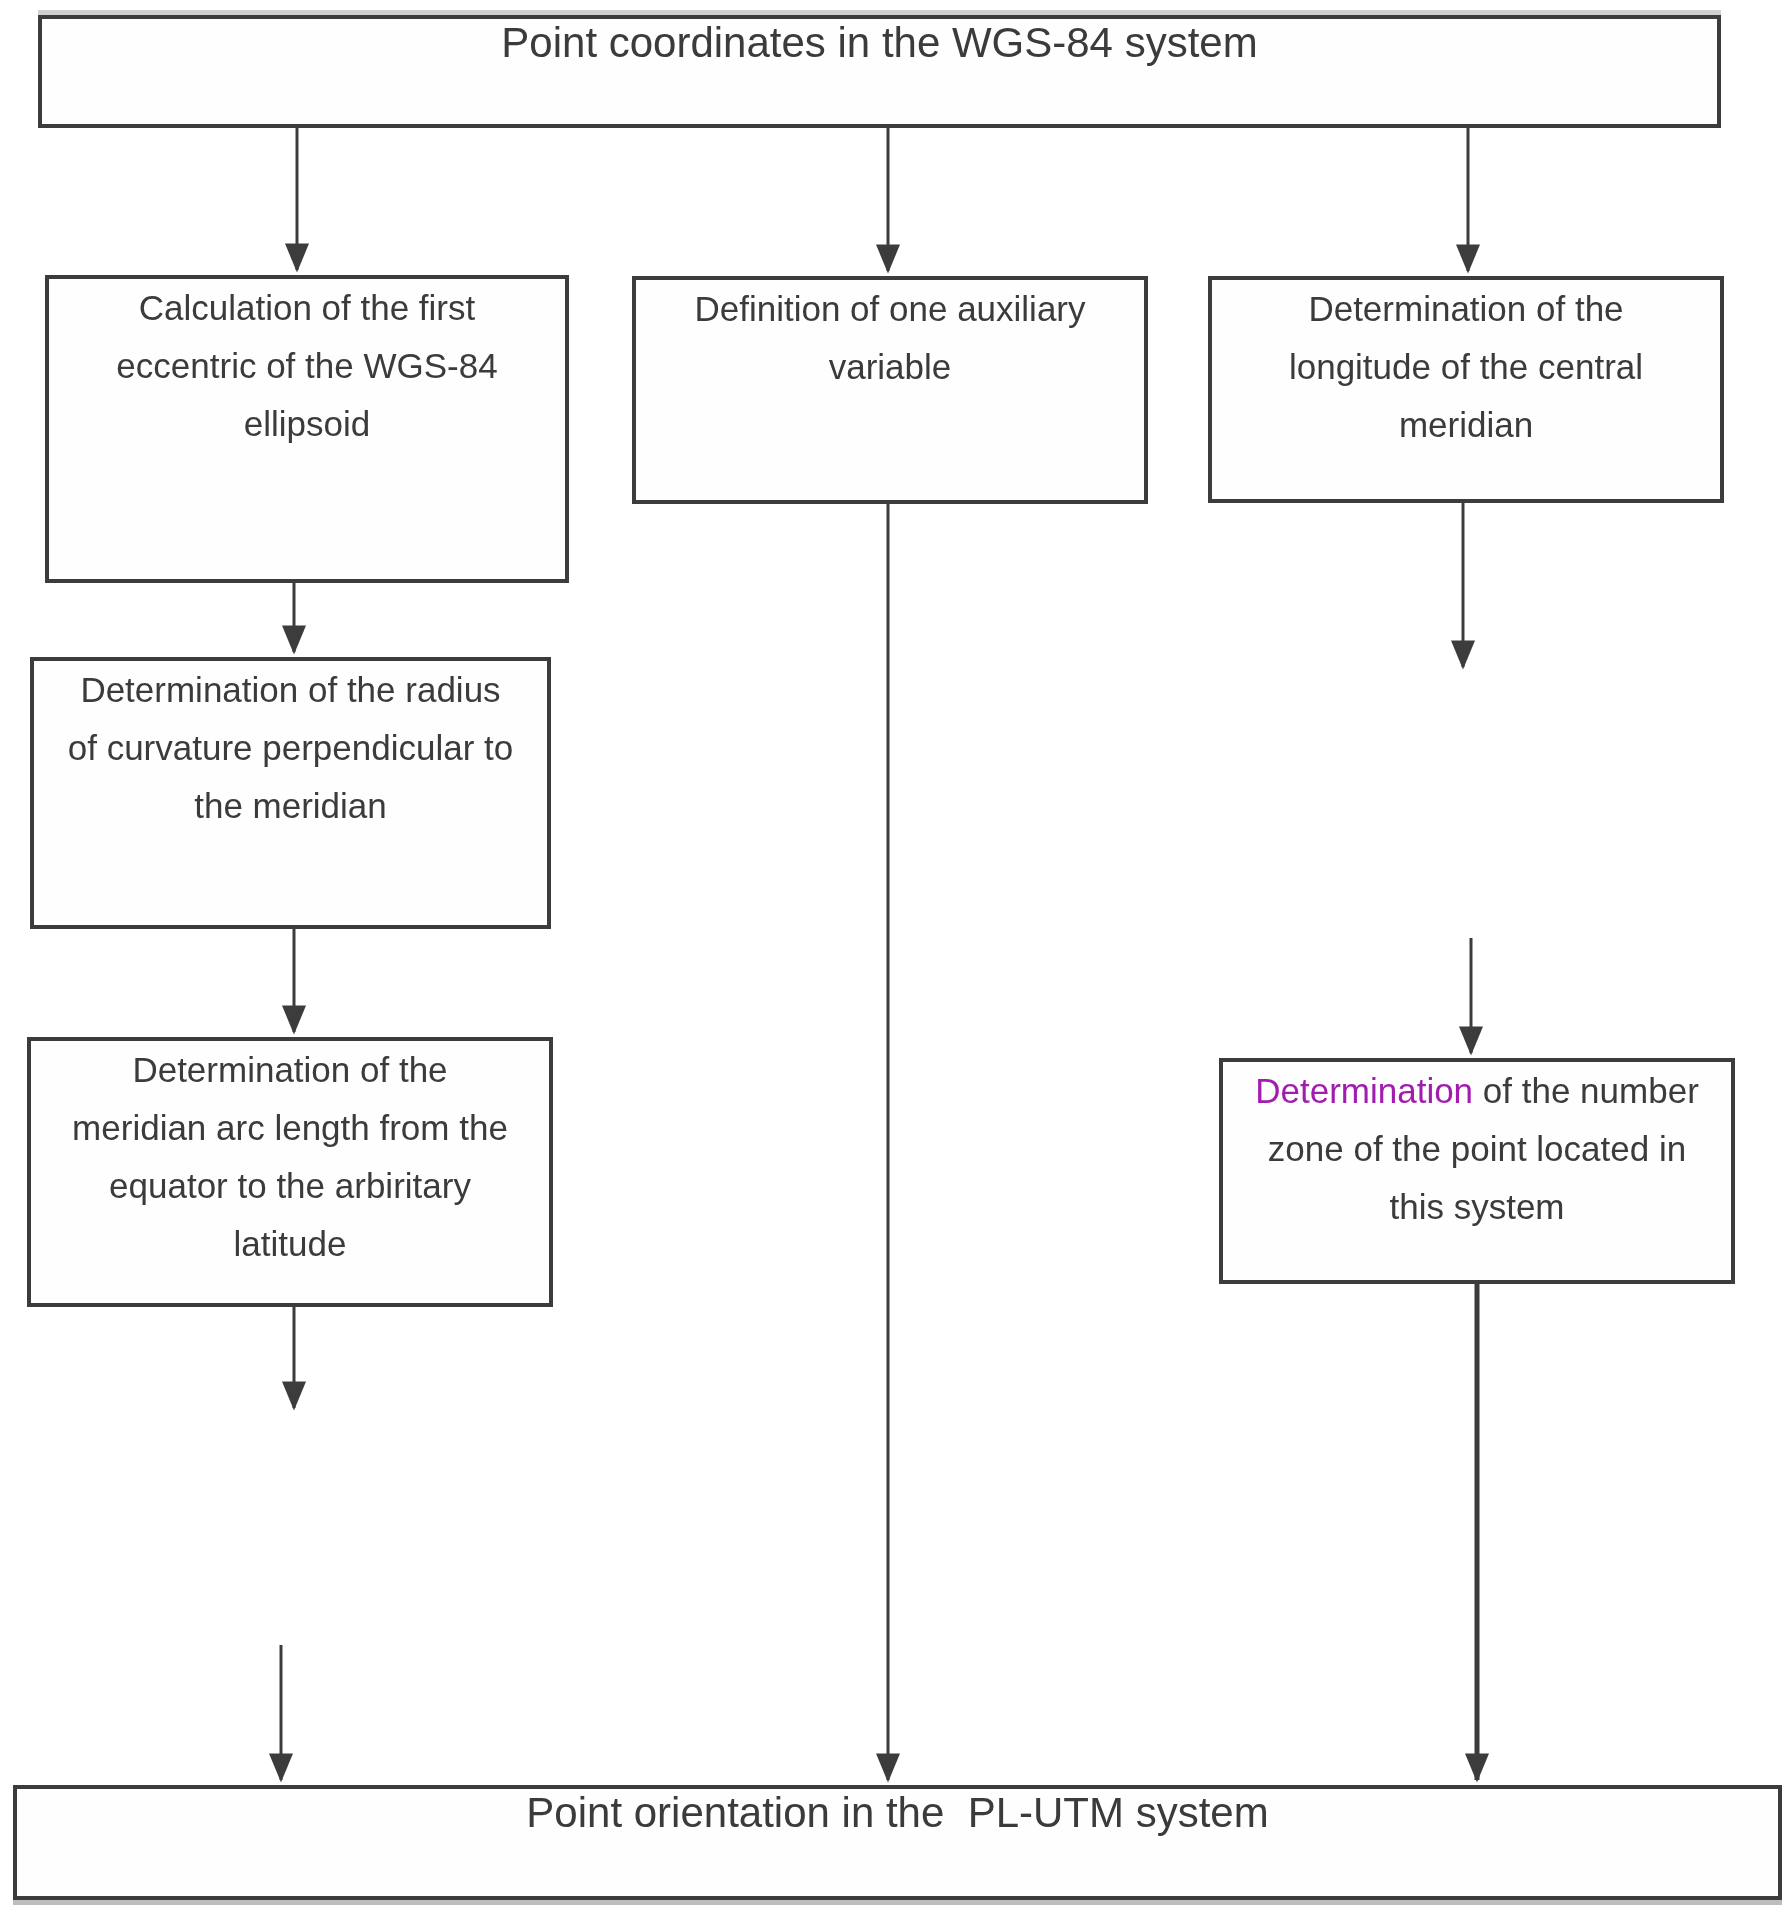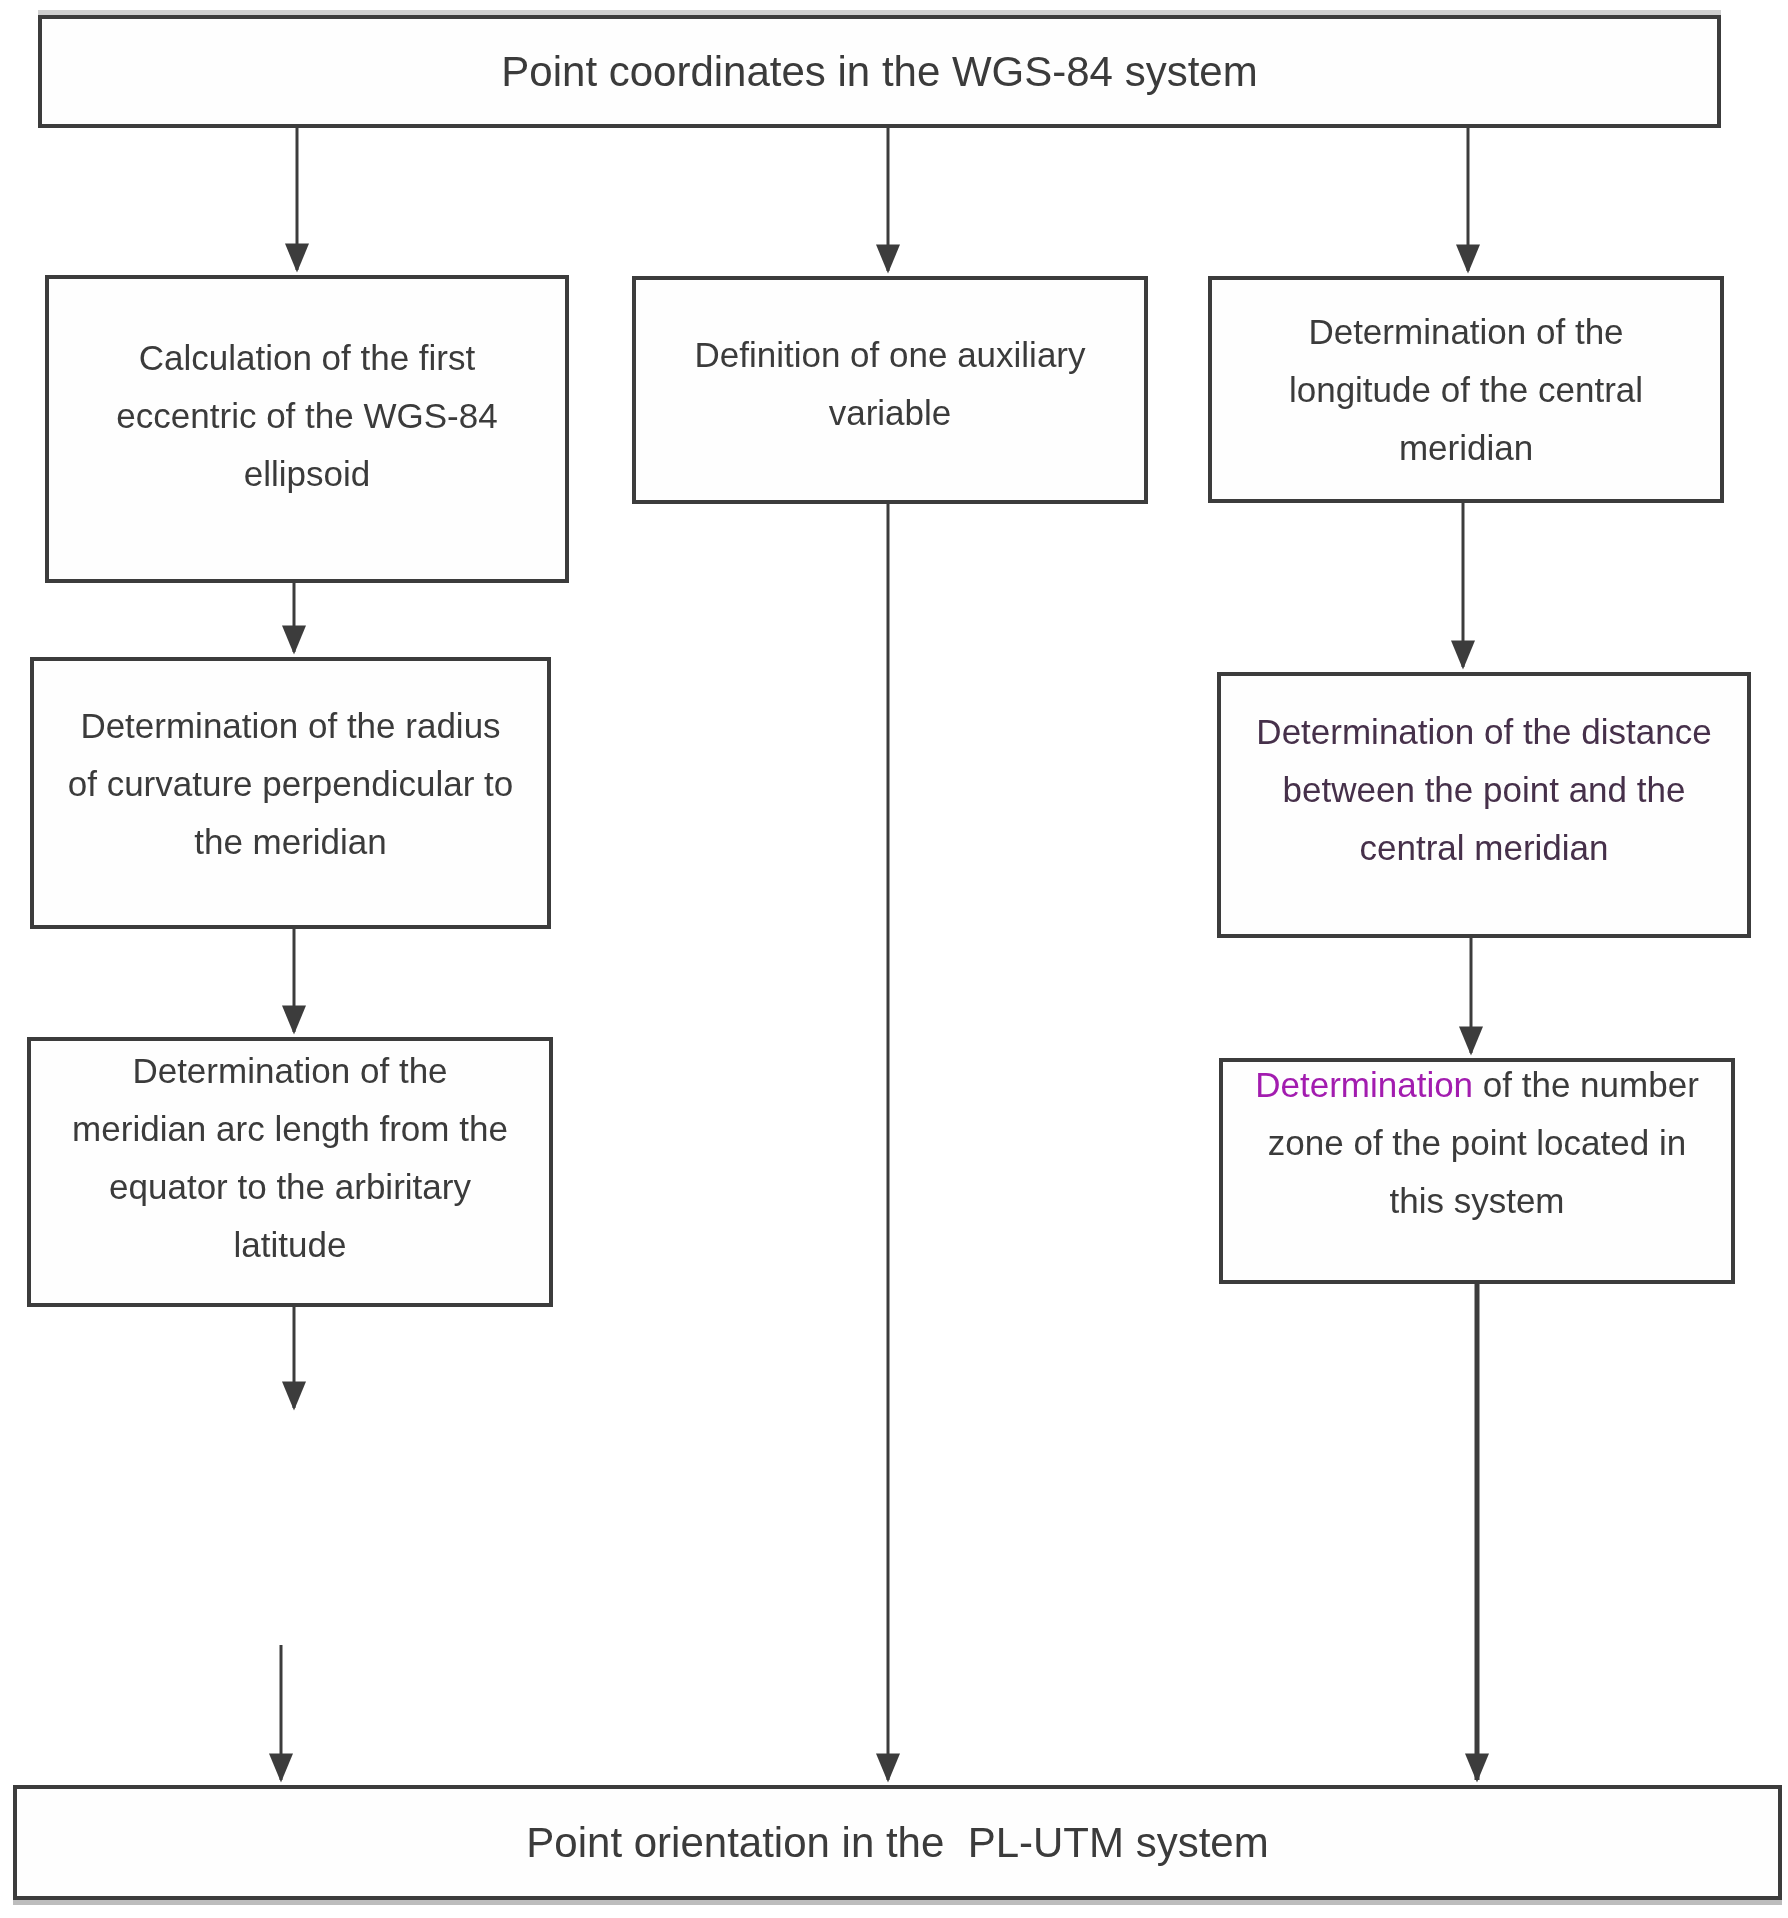--- a/index.html
+++ b/index.html
@@ -15,21 +15,20 @@
     font-family: "Liberation Sans", sans-serif;
     color: #3b3b3b;
     overflow: hidden;
   }
   .node {
     position: absolute;
     box-sizing: border-box;
     border: 4px solid #3c3c3c;
     background: #fefefe;
     display: flex;
-    align-items: center;
     justify-content: center;
     text-align: center;
   }
   .node-label {
     white-space: pre-wrap;
     font-size: 35px;
     line-height: 58px;
     color: #3b3b3b;
   }
   .banner .node-label {
@@ -127,25 +126,20 @@
     <span class="node-label">Definition of one auxiliary
 variable</span>
   </div>
 
   <div class="node" id="node-right1">
     <span class="node-label">Determination of the
 longitude of the central
 meridian</span>
   </div>
 
-  <div class="node" id="node-right2">
-    <span class="node-label">Determination of the distance
-between the point and the
-central meridian</span>
-  </div>
 
   <div class="node" id="node-right3">
     <span class="node-label"><span class="hl-purple">Determination</span><span> of the number
 zone of the point located in
 this system</span></span>
   </div>
 
   <div class="node banner" id="node-end">
     <span class="node-label">Point orientation in the  PL-UTM system</span>
   </div>

